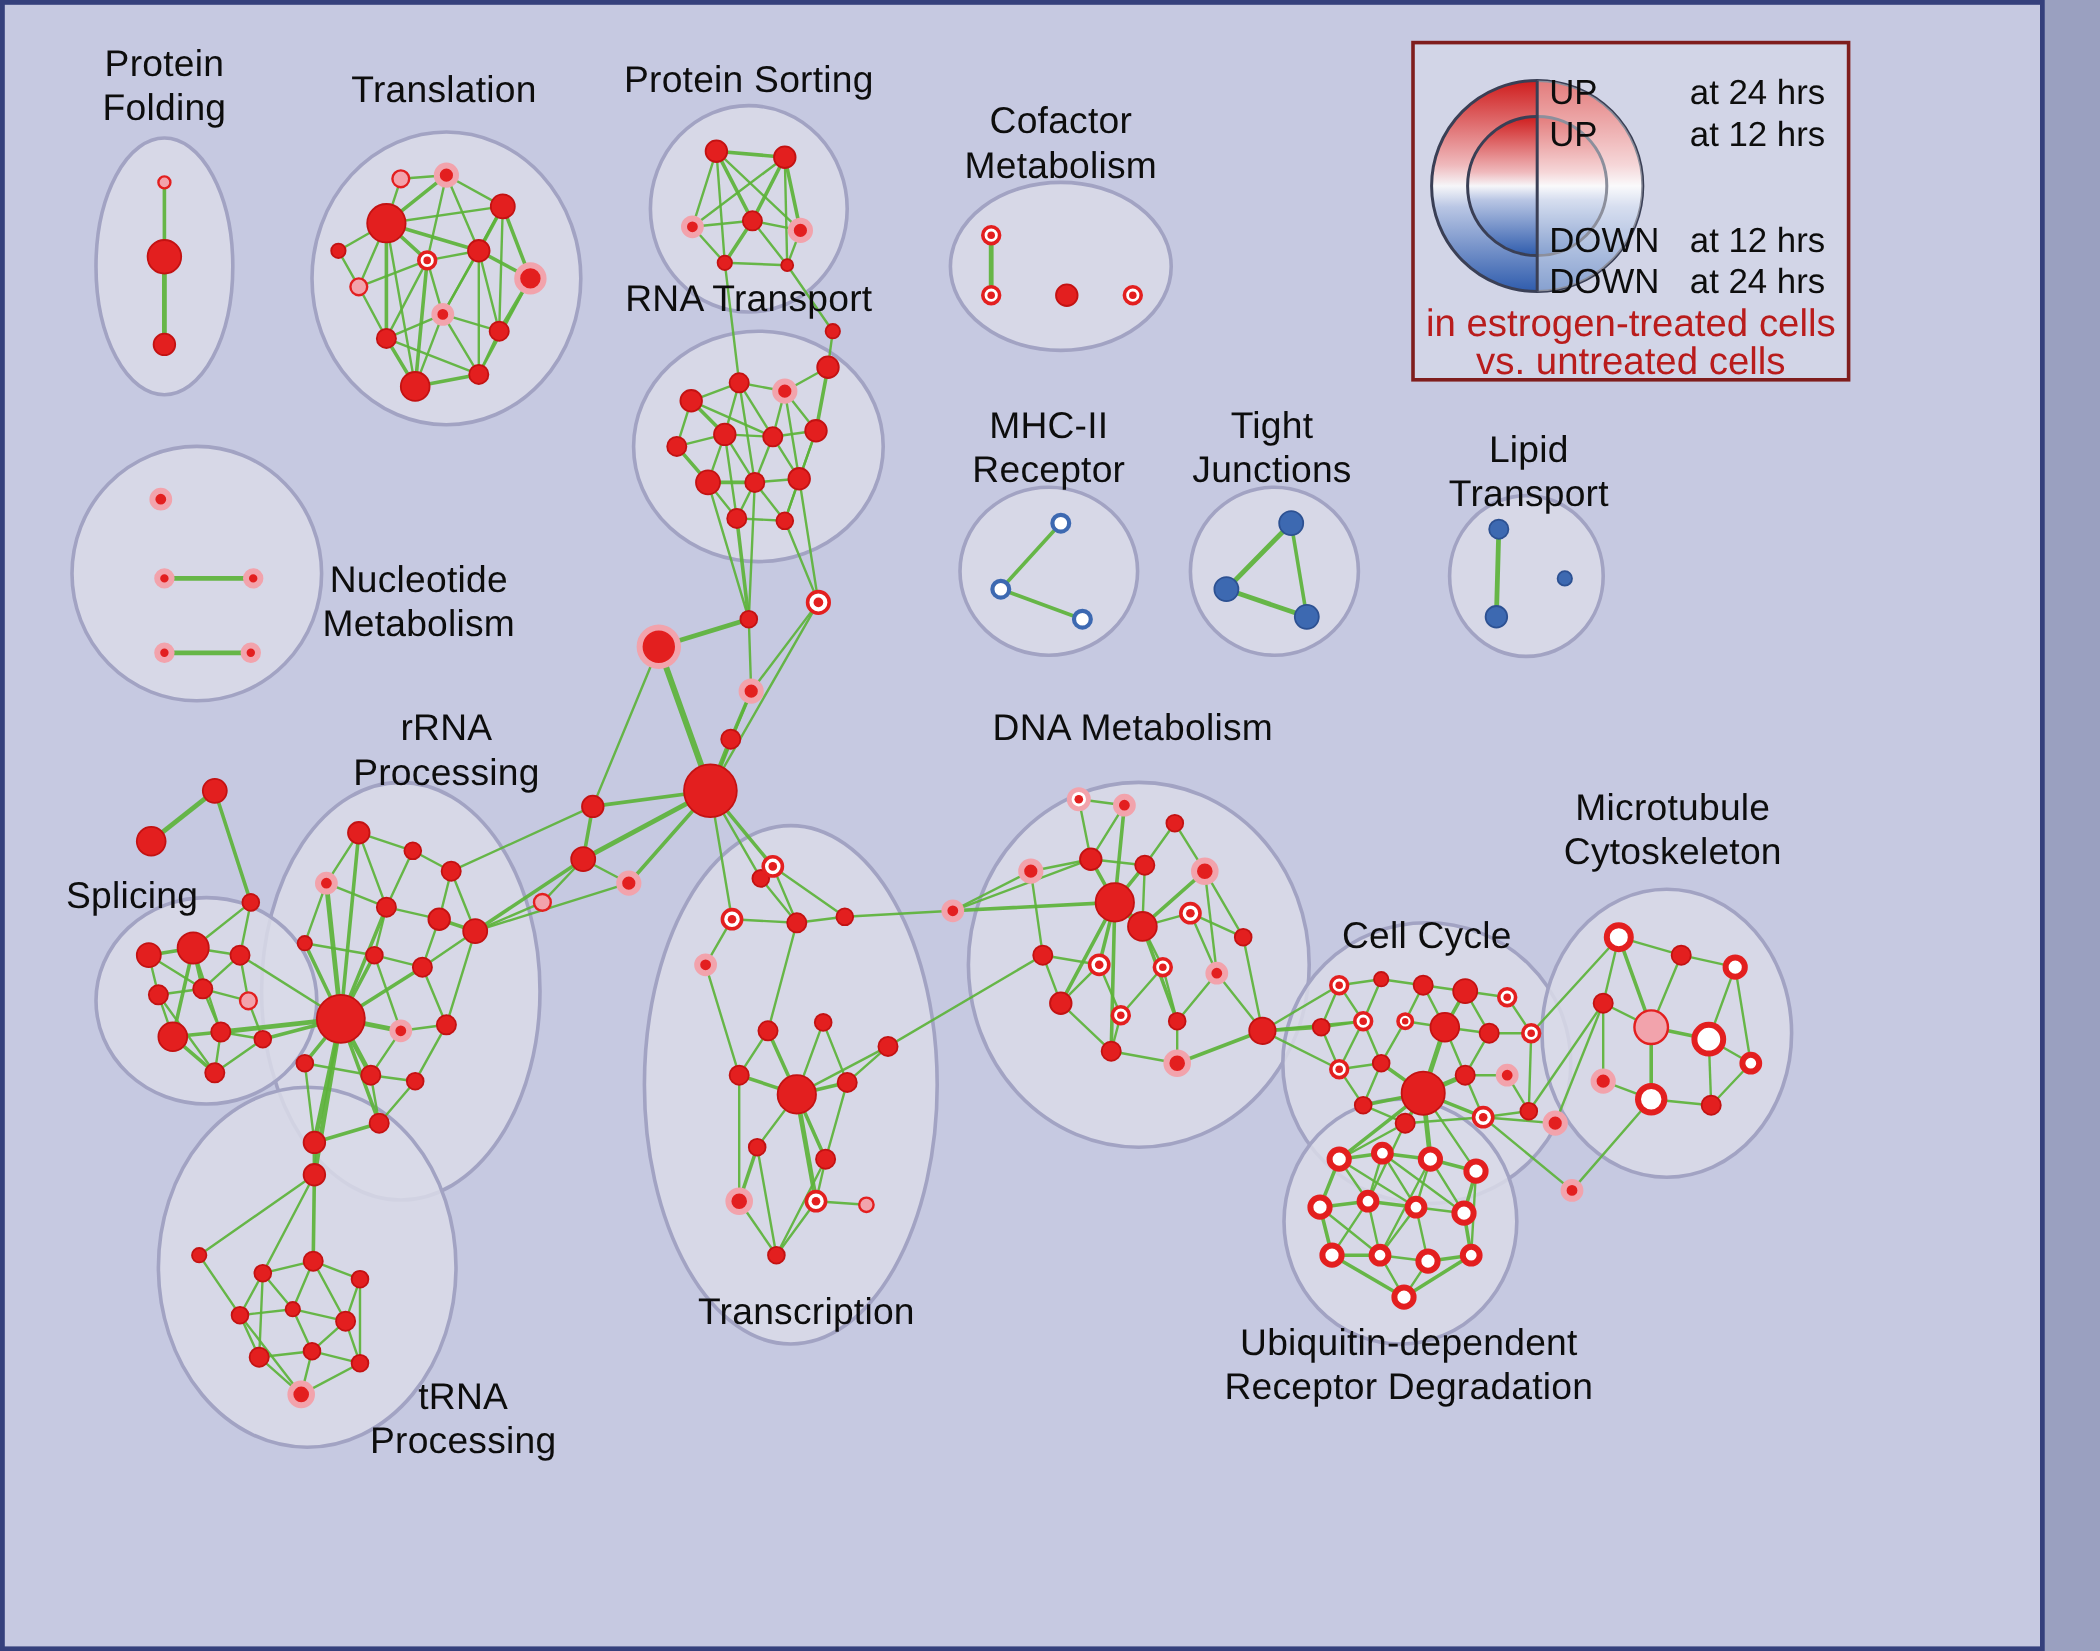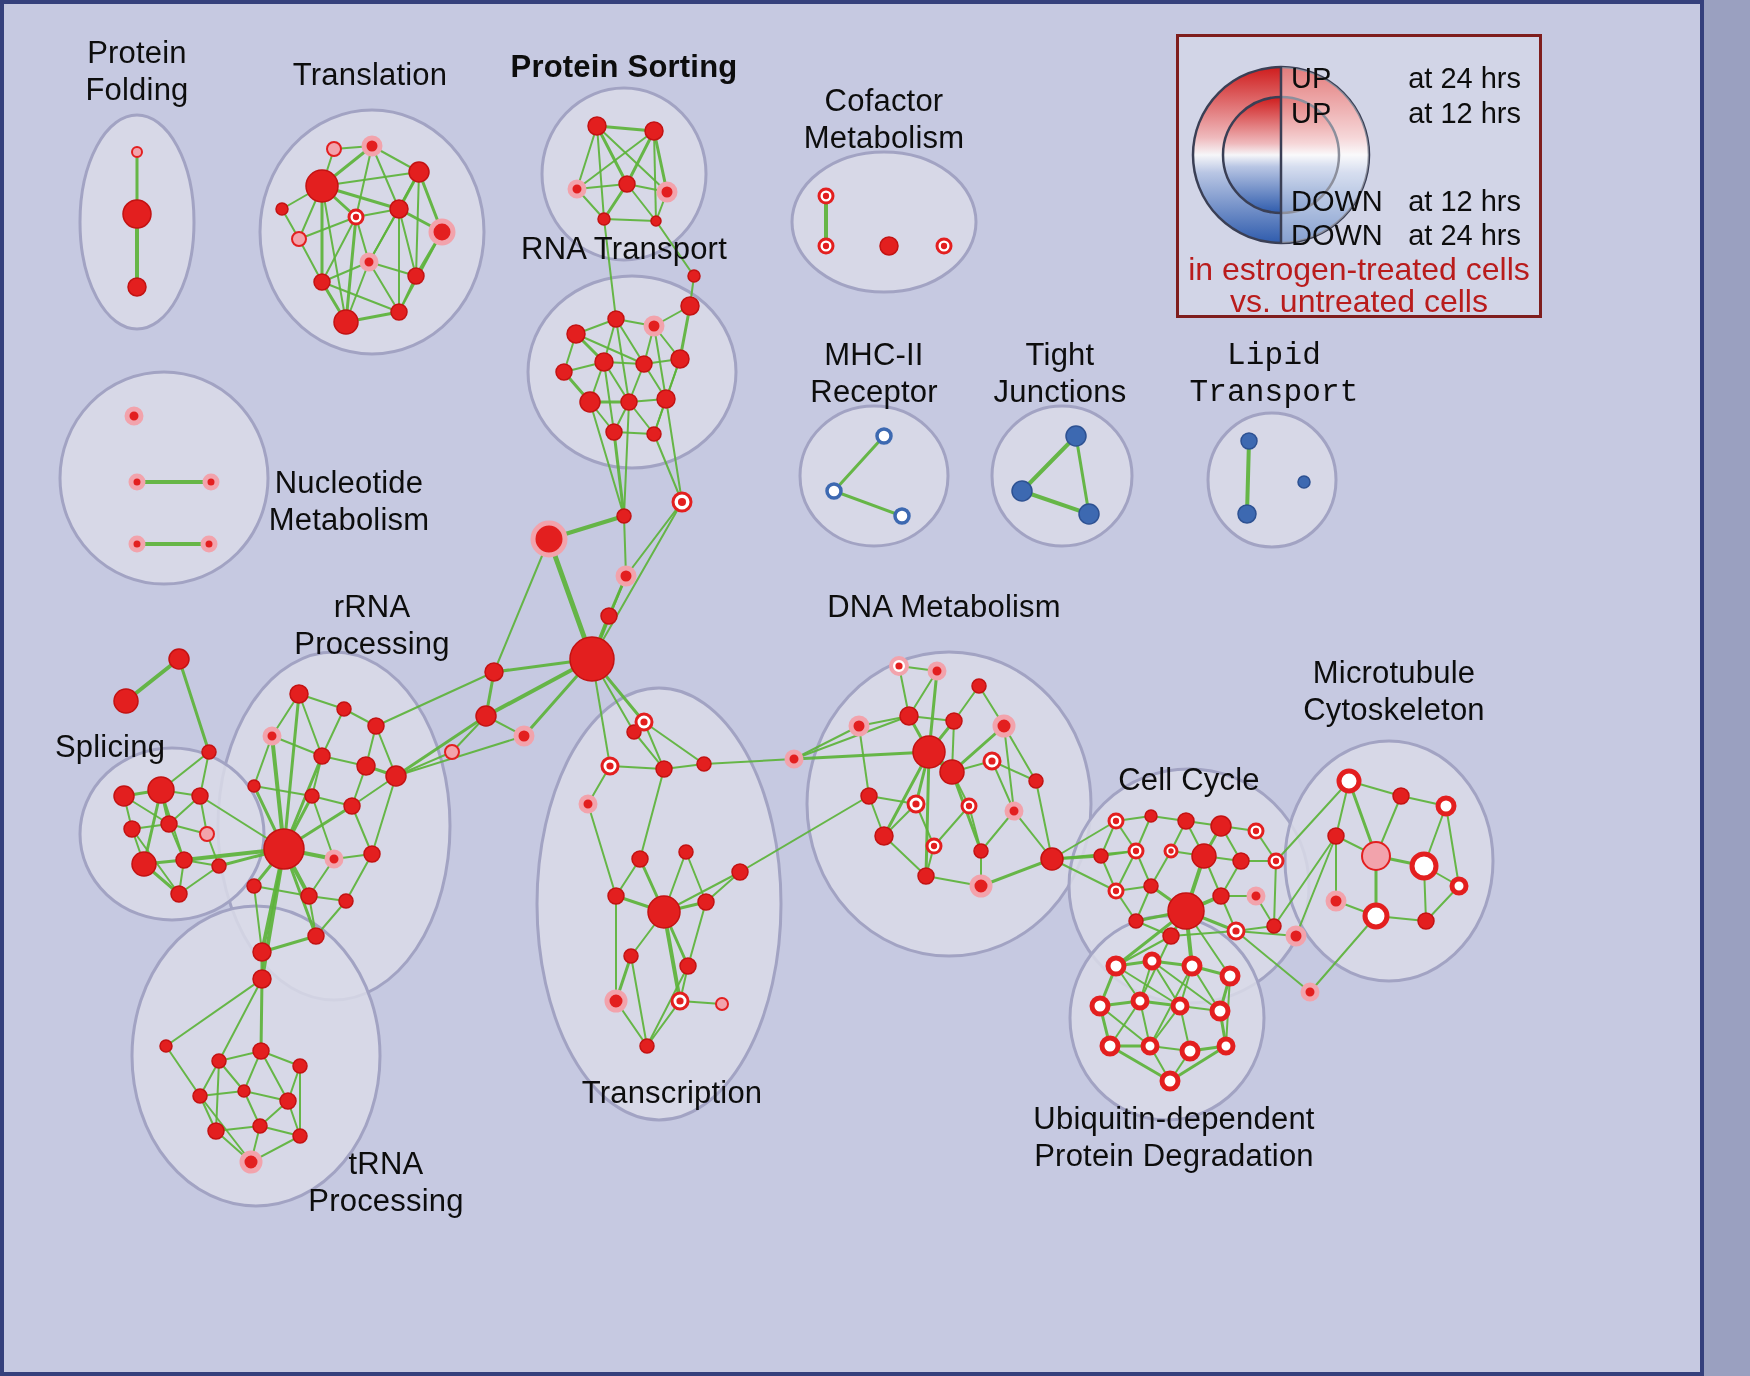--- a/index.html
+++ b/index.html
@@ -668,39 +668,39 @@
   </svg>
 
   <div id="labels">
       <div class="cluster-label" style="left: 133px; top: 30px;">
         <div>Protein</div>
         <div>Folding</div>
       </div>
       <div class="cluster-label" style="left: 366px; top: 52px;">
         <div>Translation</div>
       </div>
-      <div class="cluster-label" style="left: 620px; top: 44px; font-weight: bold;">
+      <div class="cluster-label" style="left: 620px; top: 44px;">
         <div>Protein Sorting</div>
       </div>
       <div class="cluster-label" style="left: 880px; top: 78px;">
         <div>Cofactor</div>
         <div>Metabolism</div>
       </div>
       <div class="cluster-label" style="left: 620px; top: 226px;">
         <div>RNA Transport</div>
       </div>
       <div class="cluster-label" style="left: 870px; top: 332px;">
         <div>MHC-II</div>
         <div>Receptor</div>
       </div>
       <div class="cluster-label" style="left: 1056px; top: 332px;">
         <div>Tight</div>
         <div>Junctions</div>
       </div>
-      <div class="cluster-label" style="left: 1270px; top: 333px; font-family: Liberation Mono, monospace;">
+      <div class="cluster-label" style="left: 1270px; top: 352px;">
         <div>Lipid</div>
         <div>Transport</div>
       </div>
       <div class="cluster-label" style="left: 345px; top: 460px;">
         <div>Nucleotide</div>
         <div>Metabolism</div>
       </div>
       <div class="cluster-label" style="left: 325px; top: 584px; margin-left: 43px;">
         <div>rRNA</div>
         <div>Processing</div>
@@ -720,21 +720,21 @@
       </div>
       <div class="cluster-label" style="left: 1185px; top: 757px;">
         <div>Cell Cycle</div>
       </div>
       <div class="cluster-label" style="left: 1390px; top: 650px;">
         <div>Microtubule</div>
         <div>Cytoskeleton</div>
       </div>
       <div class="cluster-label" style="left: 1170px; top: 1096px;">
         <div>Ubiquitin-dependent</div>
-        <div>Protein Degradation</div>
+        <div>Receptor Degradation</div>
       </div>
     </div>
 
   <div id="legend">
     <svg width="200" height="210" viewBox="0 0 200 210">
       <defs>
         <linearGradient id="updown" x1="0" y1="0" x2="0" y2="1">
           <stop offset="0" stop-color="#cf1d1d"></stop>
           <stop offset="0.40" stop-color="#efb9bc"></stop>
           <stop offset="0.50" stop-color="#f6f6f9"></stop>

